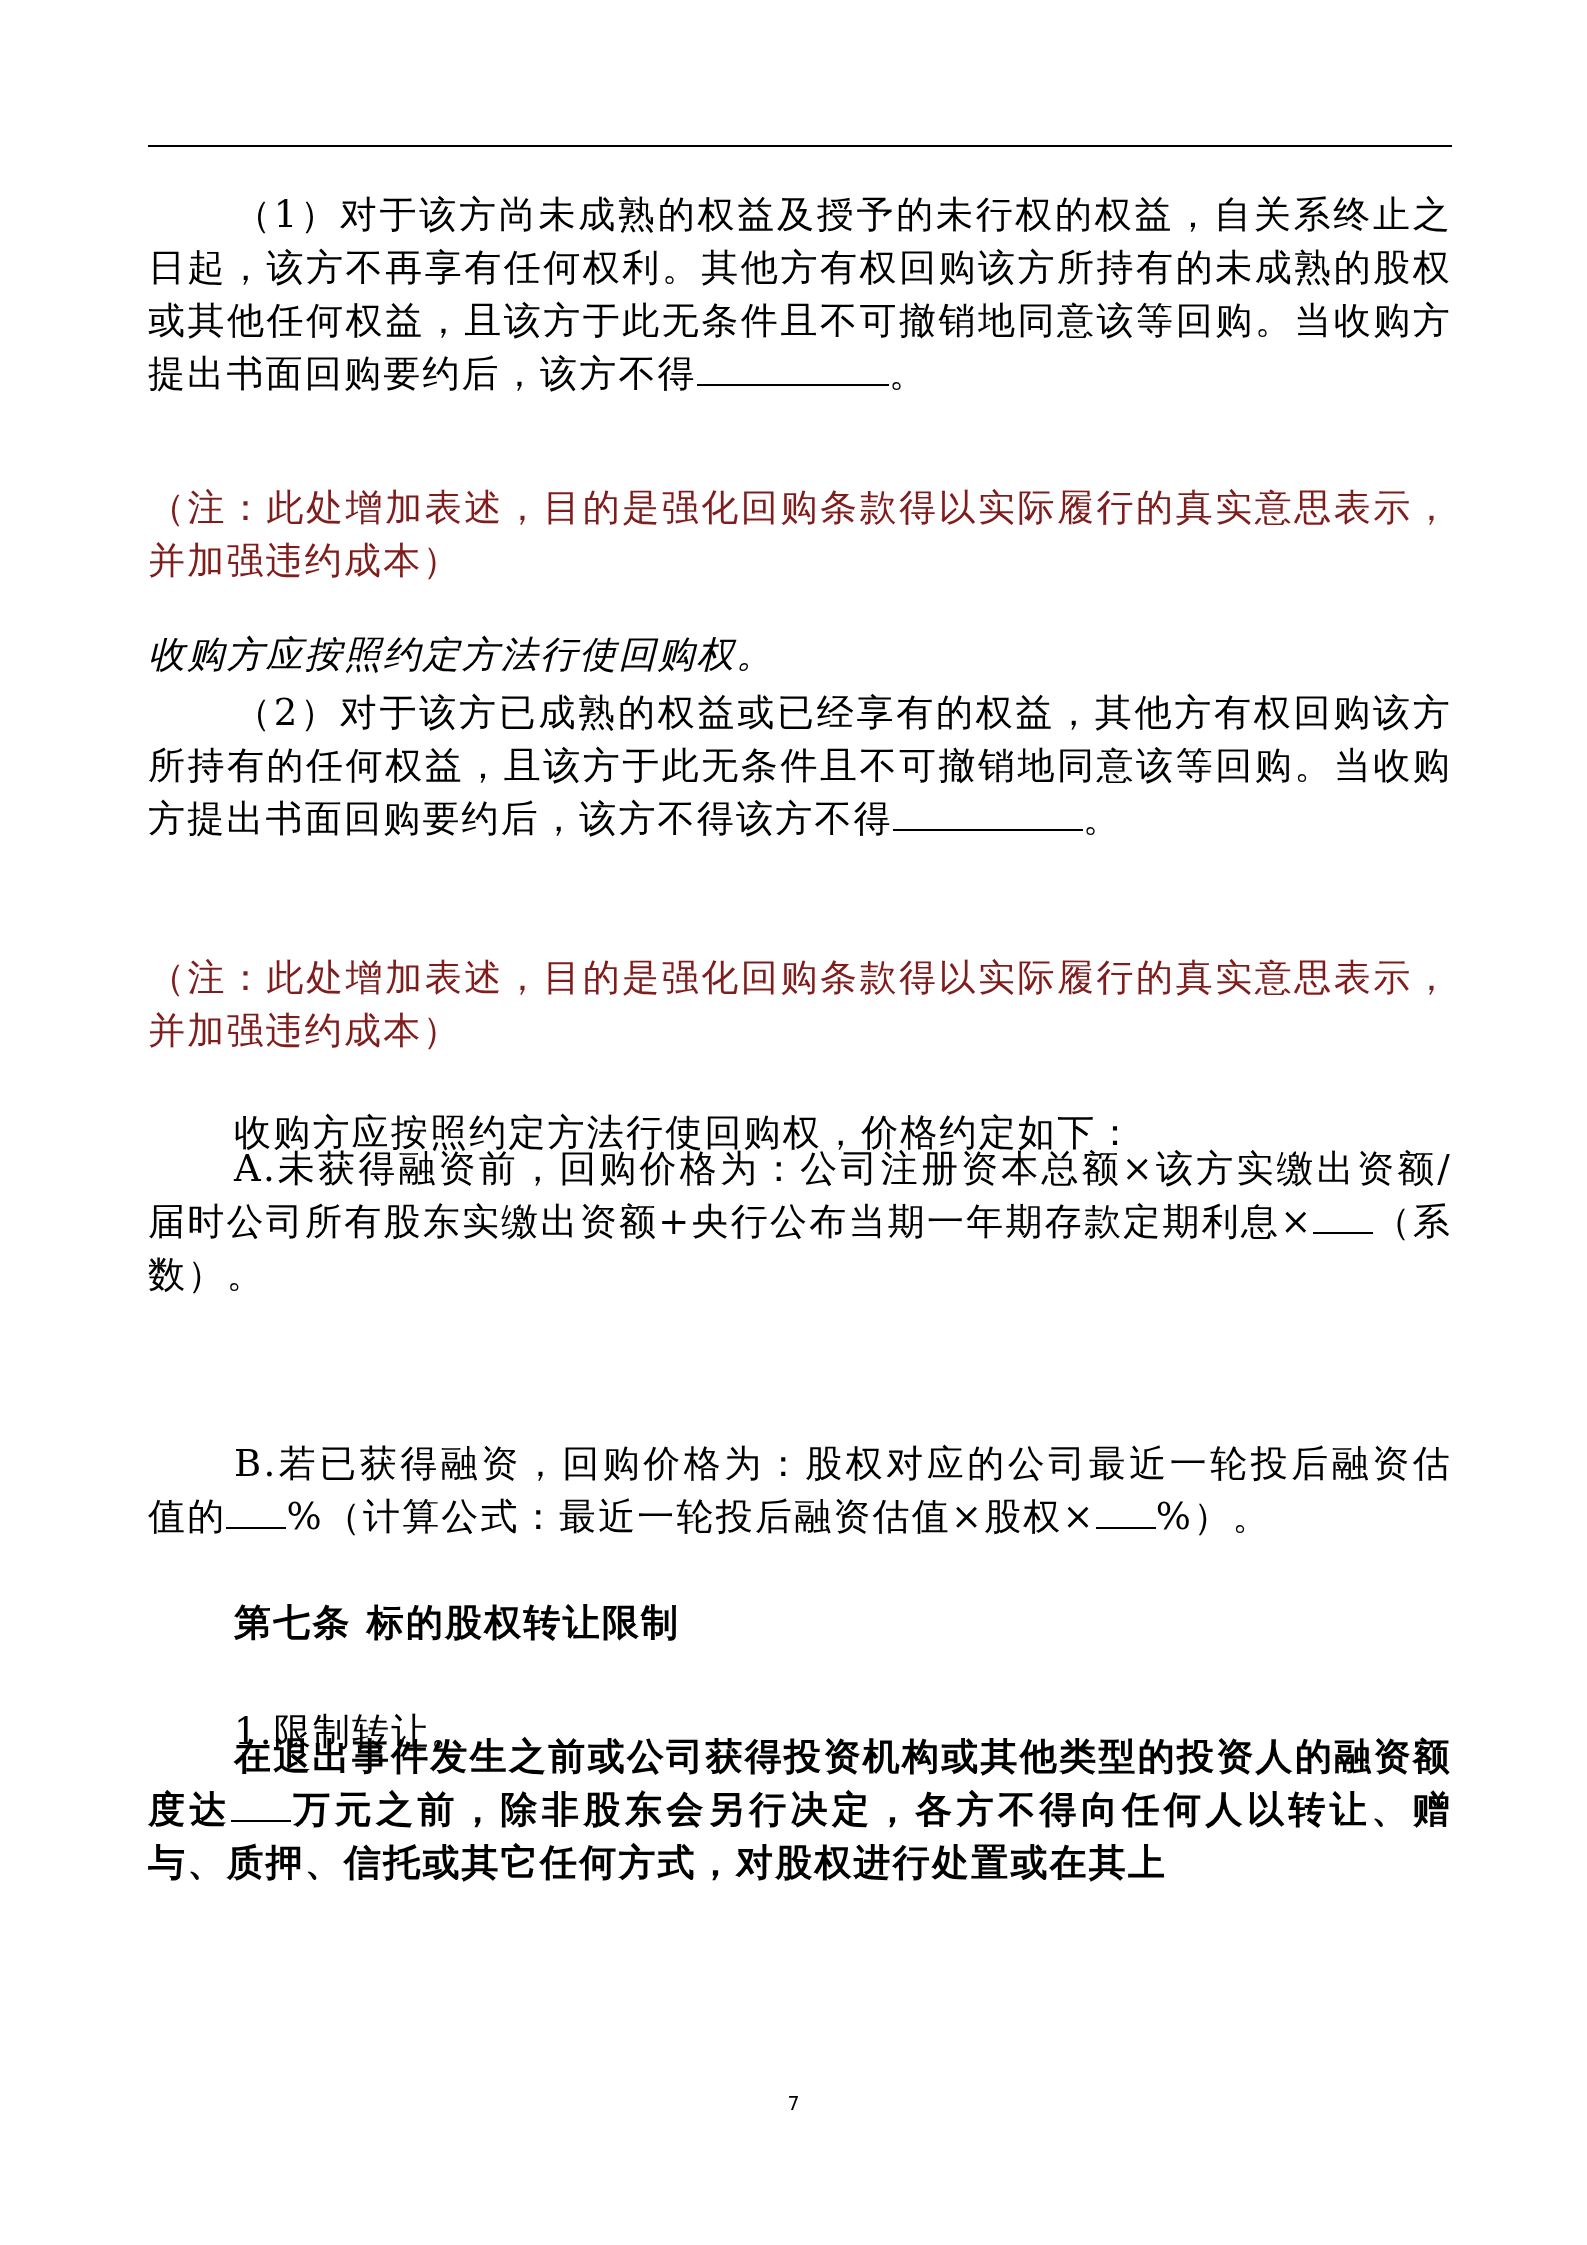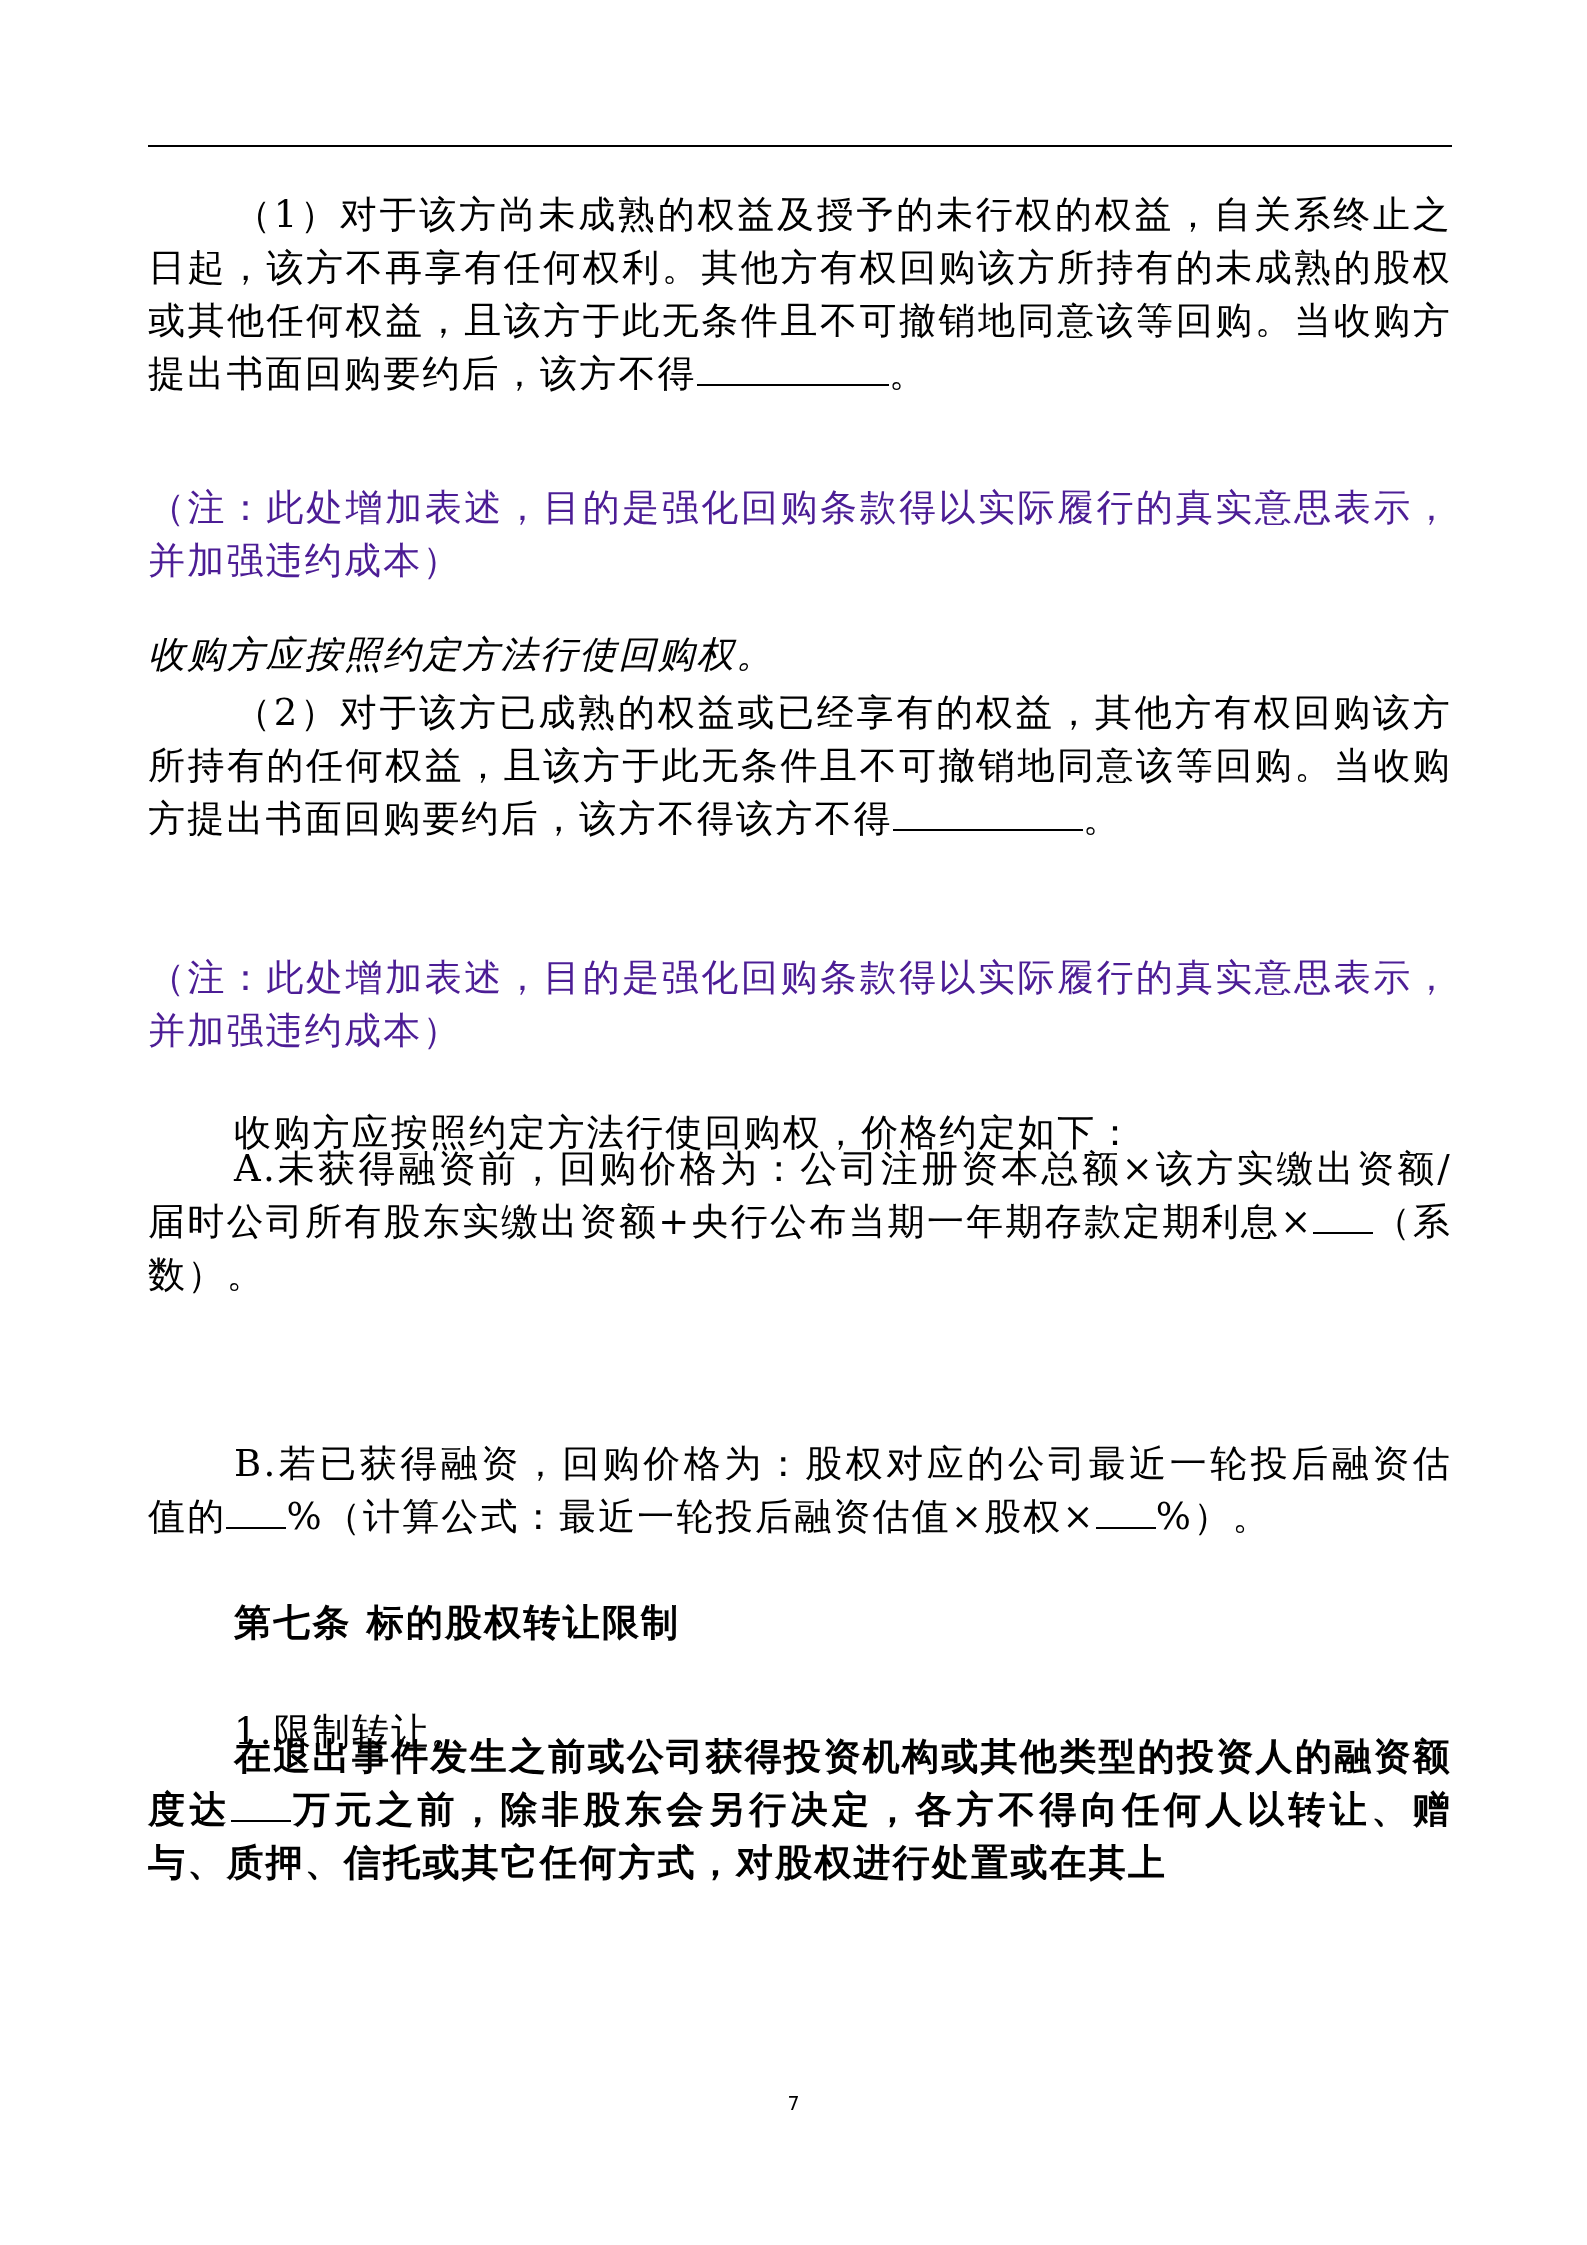--- a/index.html
+++ b/index.html
@@ -2,21 +2,21 @@
 <html><head>
 <meta charset="utf-8">
 <style>
   html, body { margin: 0; padding: 0; background: #ffffff; }
   body { width: 1587px; height: 2245px; position: relative; overflow: hidden;
          font-family: "DejaVu Serif", "Liberation Serif", serif; color: #000; }
   .header-rule { position: absolute; left: 148px; top: 145px; width: 1304px; height: 2px; background: #000; }
   .para { position: absolute; left: 148px; width: 1304px; font-size: 37px; line-height: 53px;
           letter-spacing: 2.2px; text-align: justify; text-align-last: left; margin: 0; }
   .indent { text-indent: 86px; }
-  .red { color: #4c1d95; }
+  .red { color: #7f1d1d; }
   .bold { font-weight: bold; }
   .blank { display: inline-block; border-bottom: 2px solid #000; height: 1em; vertical-align: baseline; }
   .page-number { position: absolute; left: 0; width: 1587px; top: 2092px; text-align: center;
                  font-family: "DejaVu Sans", sans-serif; font-size: 19px; }
 </style>
 </head>
 <body>
 
 <div class="header-rule"></div>
 

